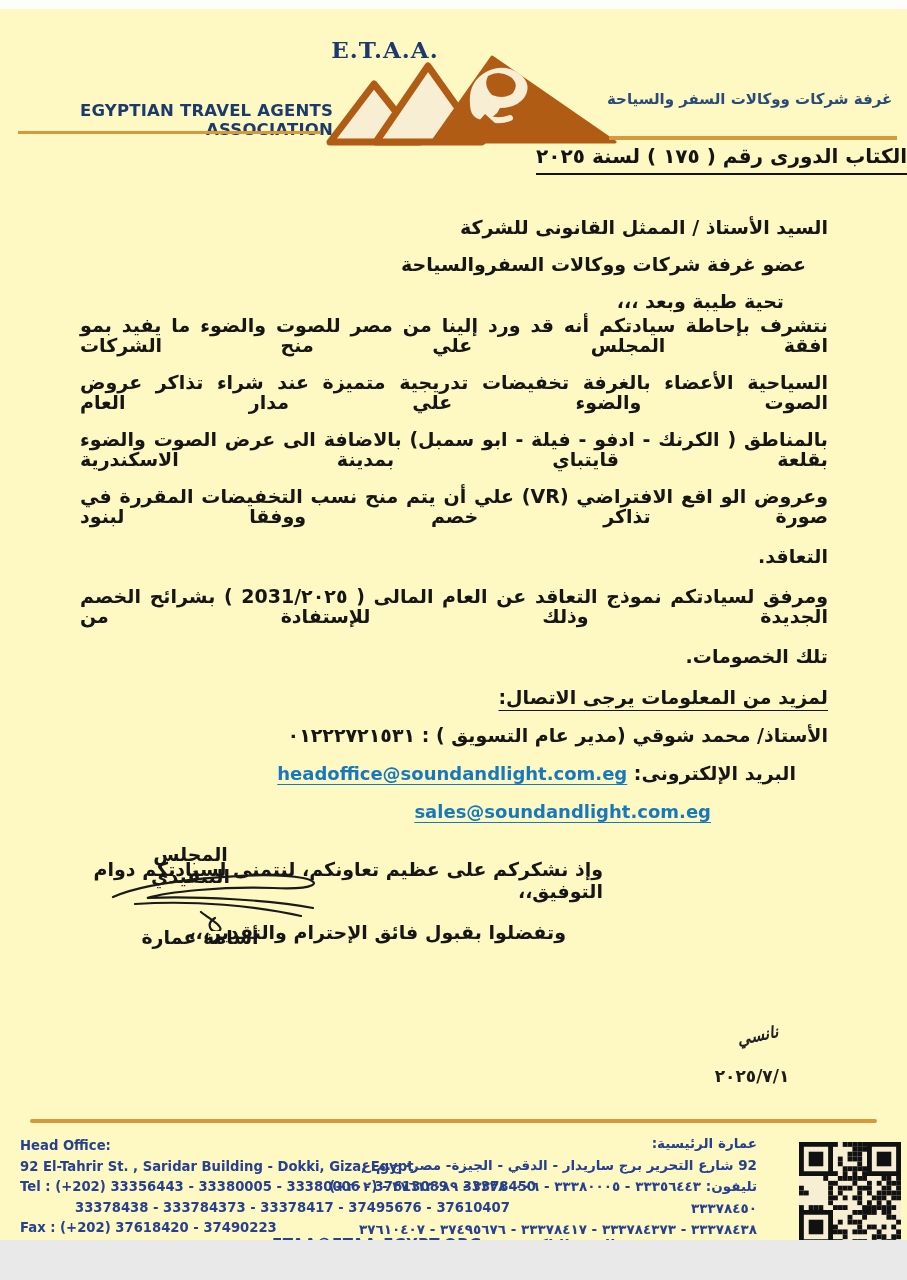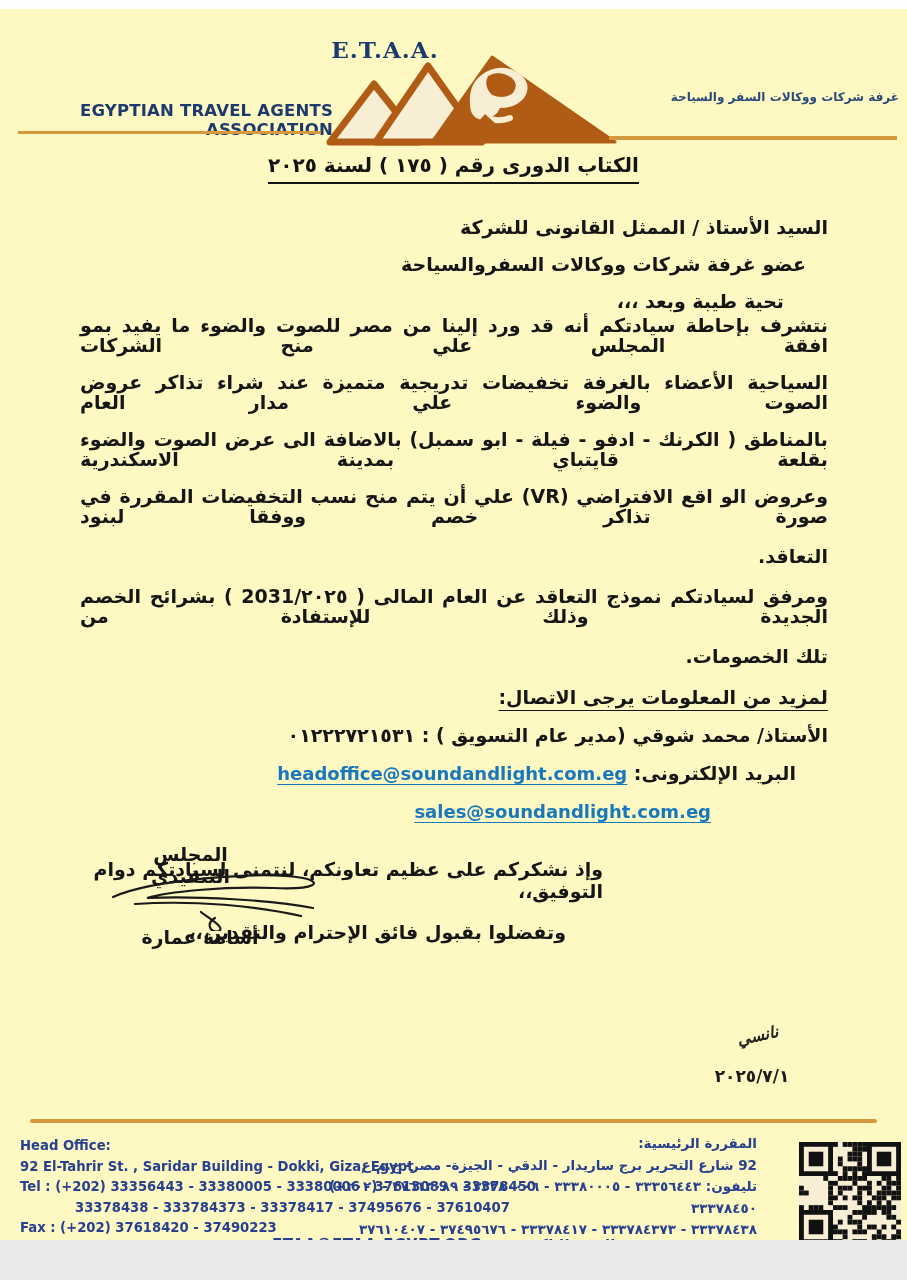--- a/index.html
+++ b/index.html
@@ -19,27 +19,27 @@
     font-weight:bold; font-size:23px; color:#1d3a6e; letter-spacing:1px;
   }
   .logo { position:absolute; left:320px; top:52px; width:305px; height:96px; }
   .name-en {
     position:absolute; left:18px; top:101px; width:315px;
     font-size:16.5px; font-weight:bold; color:#1d3a6e; letter-spacing:.2px;text-align:right;
   }
   .rule-left  { position:absolute; left:18px;  top:131px; width:303px; height:3px; background:#d6993b; }
   .name-ar {
     position:absolute; right:8px; top:90px; width:292px; direction:rtl;
-    font-size:12px; font-weight:bold; color:#2a4a7a; text-align:right;
+    font-size:15px; font-weight:bold; color:#2a4a7a; text-align:left;
   }
   .rule-right { position:absolute; right:10px; top:136px; width:288px; height:4px; background:#d6993b; }
 
   
   .letter-title {
-    position:absolute; left:0; top:153px; width:100%; text-align:center; direction:rtl;
+    position:absolute; left:0; top:144px; width:100%; text-align:right; direction:rtl;
   }
   .letter-title span {
     display:inline-block; font-size:20px; font-weight:bold; color:#141414;
     border-bottom:2.5px solid #141414; padding-bottom:5px;
   }
 
   
   .body-block {
     position:absolute; right:79px; left:80px; top:216px;
     direction:rtl; text-align:right; color:#161616; font-weight:bold; font-size:19px;
@@ -167,21 +167,21 @@
 
   <div class="footer-en">
     <div>Head Office:</div>
     <div>92 El-Tahrir St. , Saridar Building - Dokki, Giza, Egypt</div>
     <div>Tel : (+202) 33356443 - 33380005 - 33380006 - 37613089 - 33378450</div>
     <div class="tel2">33378438 - 333784373 - 33378417 - 37495676 - 37610407</div>
     <div>Fax : (+202) 37618420 - 37490223</div>
   </div>
 
   <div class="footer-ar">
-    <div>المقررة الرئيسية:</div>
+    <div>عمارة الرئيسية:</div>
     <div>92 شارع التحرير برج ساريدار - الدقي - الجيزة- مصر- ج.م.ع</div>
     <div>
       <span>تليفون: </span><span class="ltr">(+٢٠٢) ٣٣٣٥٦٤٤٣ - ٣٣٣٨٠٠٠٥ - ٣٣٣٨٠٠٠٦ - ٣٧٦١٣٠٨٩ - ٣٣٣٧٨٤٥٠</span>
     </div>
     <div class="ltr">٣٣٣٧٨٤٣٨ - ٣٣٣٧٨٤٣٧٣ - ٣٣٣٧٨٤١٧ - ٣٧٤٩٥٦٧٦ - ٣٧٦١٠٤٠٧</div>
     <div>
       <span>فاكس: </span><span class="ltr">(+٢٠٢) ٣٧٦١٨٤٢٠ - ٣٧٤٩٠٢٢٣</span>
     </div>
   </div>
 

